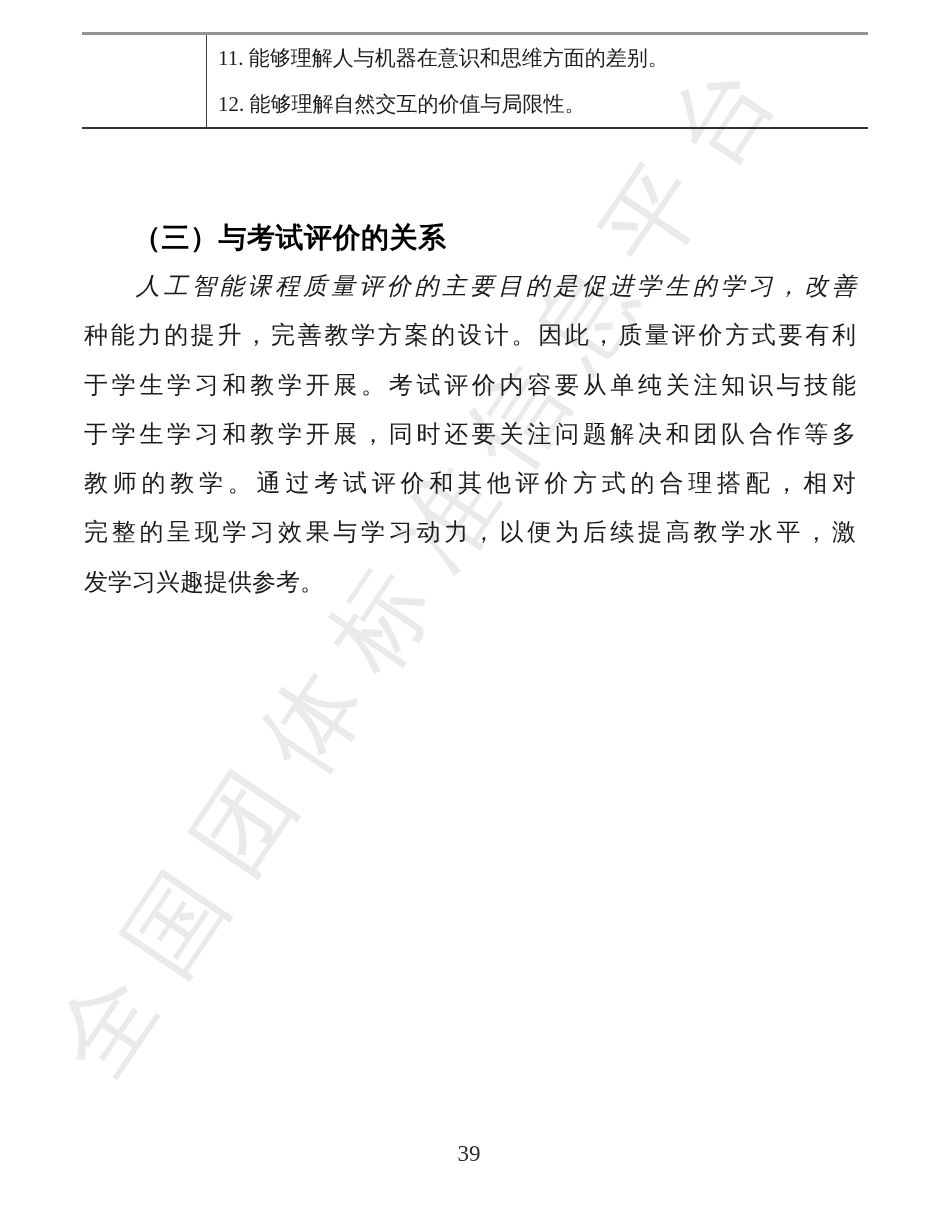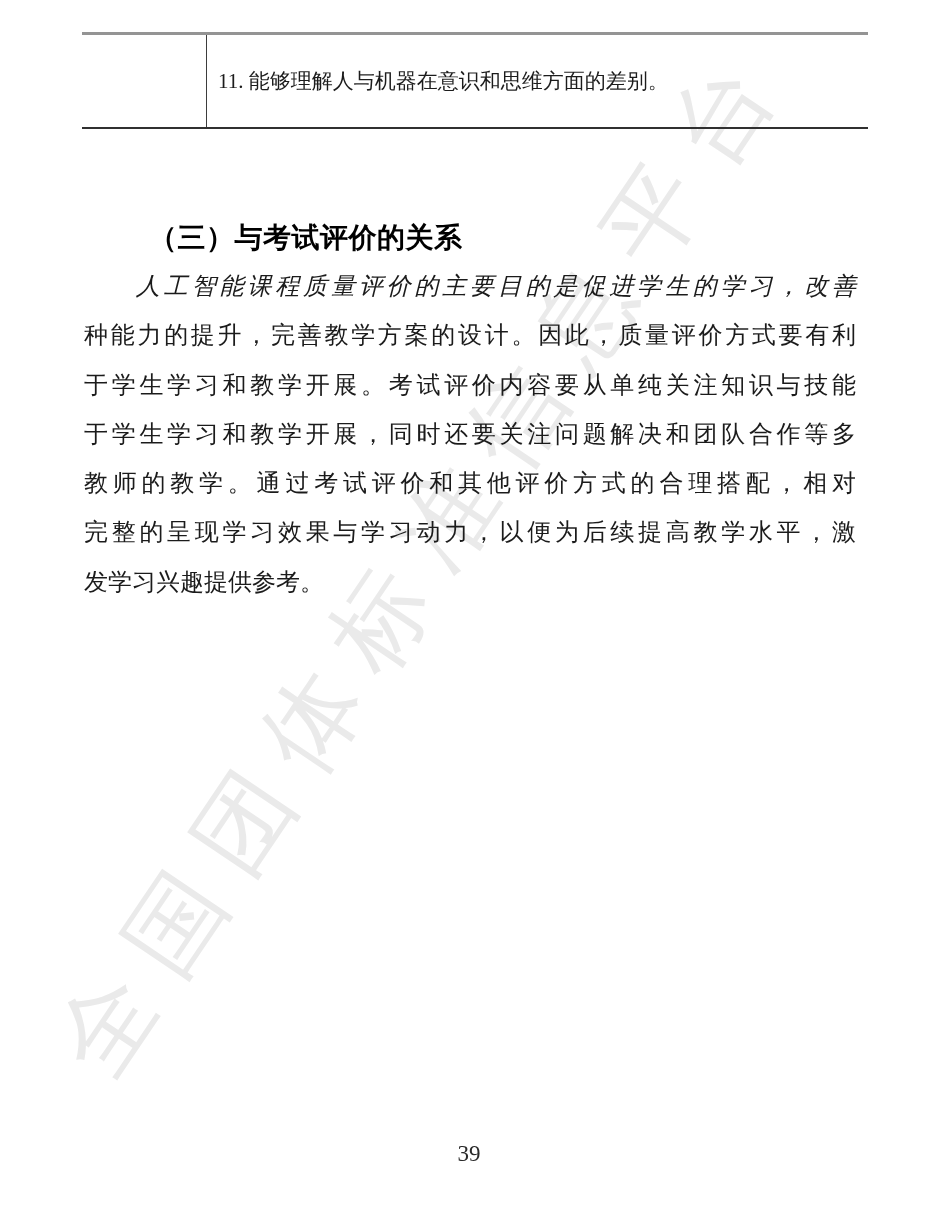--- a/index.html
+++ b/index.html
@@ -70,21 +70,20 @@
     position: absolute;
     left: 133px;
     top: 196px;
     font-family: "Liberation Sans", "DejaVu Sans", sans-serif;
     font-weight: bold;
     font-size: 28px;
     letter-spacing: 0.5px;
     color: #000000;
     z-index: 1;
     white-space: nowrap;
-    margin-left: 16px;
   }
 
   
   .paragraph {
     position: absolute;
     left: 84px;
     top: 262px;
     width: 772px;
     font-size: 24px;
     color: #1b1b1b;
@@ -118,20 +117,21 @@
 </style>
 </head>
 <body>
 
 <div class="watermark">全国团体标准信息平台</div>
 
 <div class="doc-table">
   <div class="table-col-left"></div>
   <div class="table-col-right">
     <div class="table-line">11. 能够理解人与机器在意识和思维方面的差别。</div>
+    <div class="table-line">12. 能够理解自然交互的价值与局限性。</div>
   </div>
 </div>
 
 <h2 class="section-heading">（三）与考试评价的关系</h2>
 
 <div class="paragraph">
   <div class="para-line first">人工智能课程质量评价的主要目的是促进学生的学习，改善</div>
   <div class="para-line">种能力的提升，完善教学方案的设计。因此，质量评价方式要有利</div>
   <div class="para-line">于学生学习和教学开展。考试评价内容要从单纯关注知识与技能</div>
   <div class="para-line">于学生学习和教学开展，同时还要关注问题解决和团队合作等多</div>

